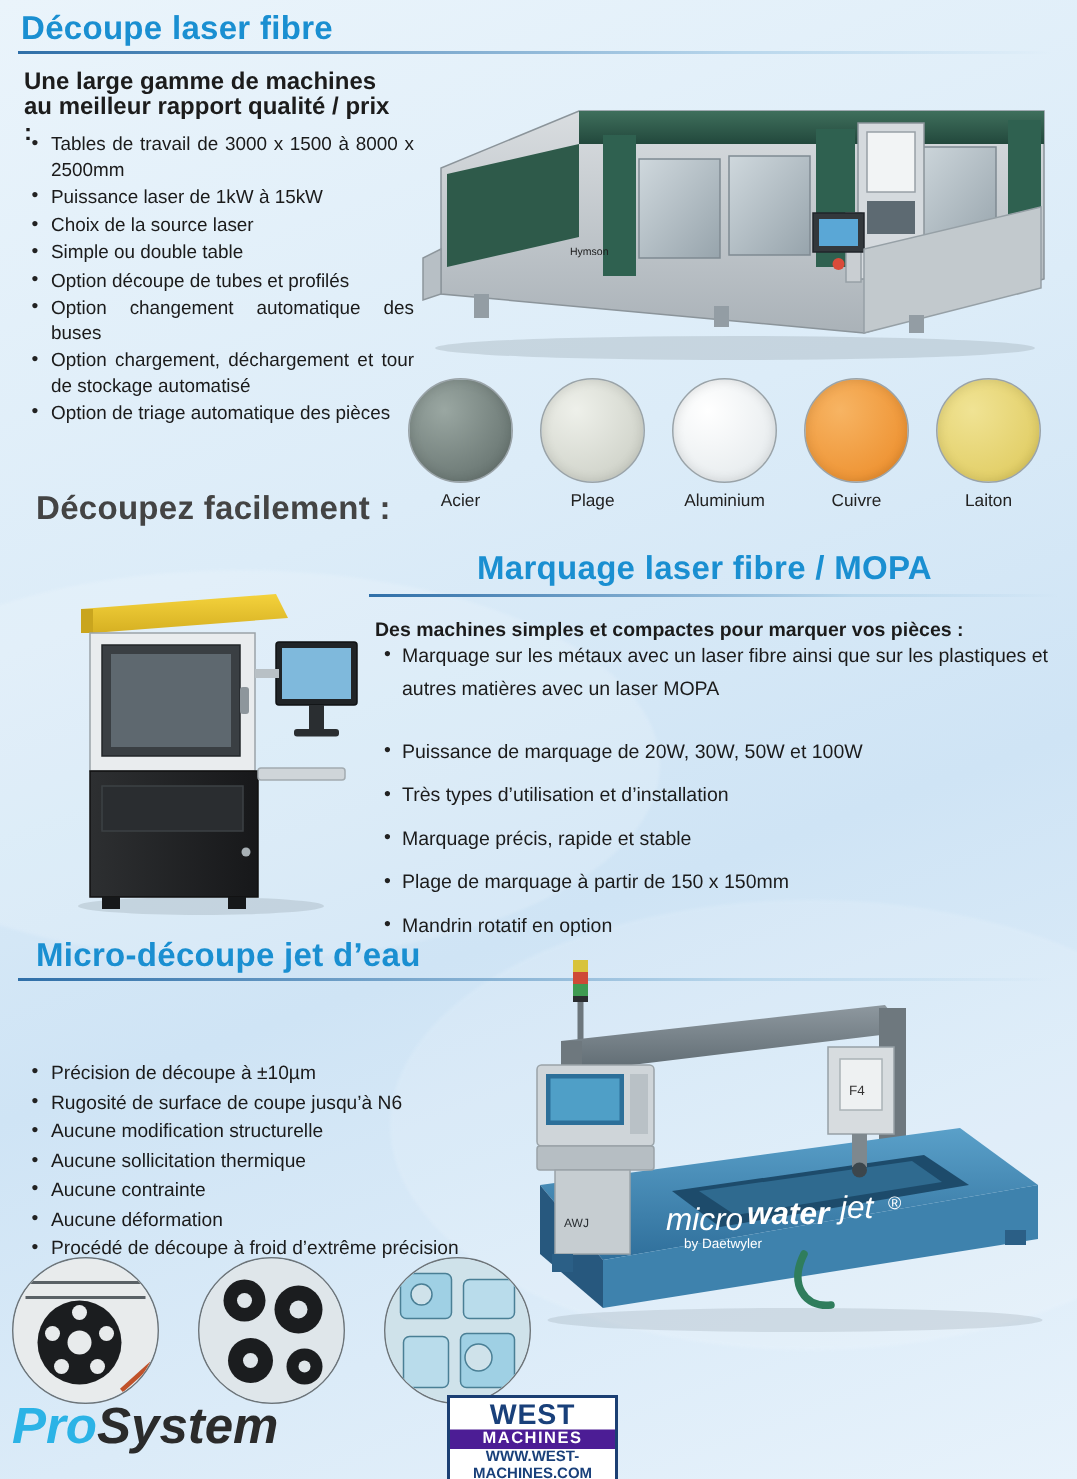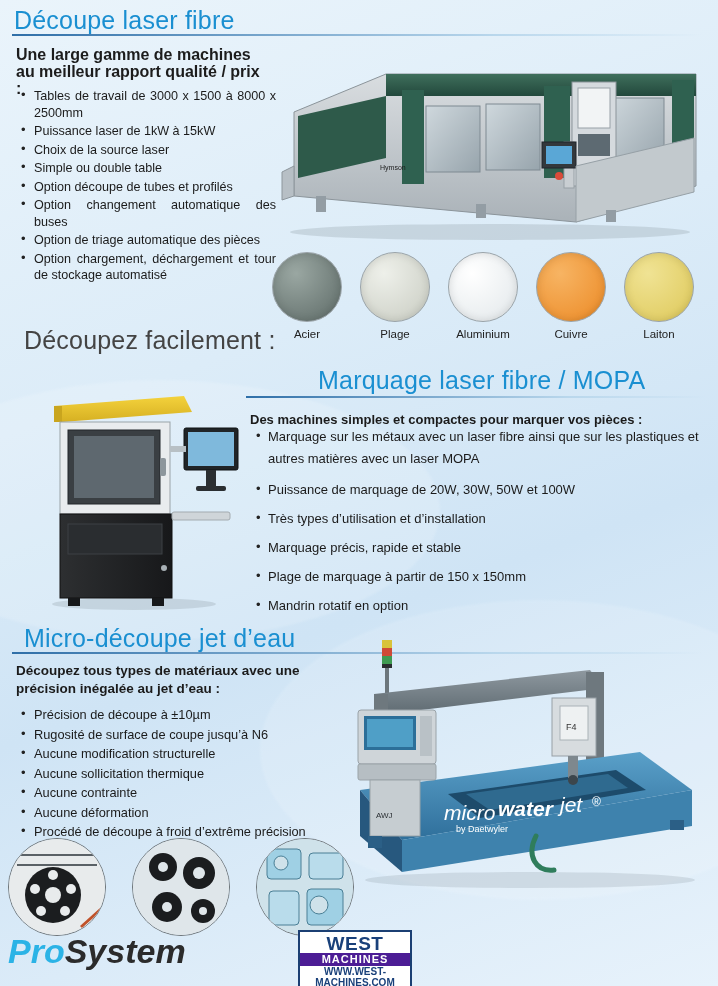--- a/index.html
+++ b/index.html
@@ -6,21 +6,21 @@
   body{
     width:718px;height:986px;
     font-family:"Liberation Sans", sans-serif;
     background:linear-gradient(160deg,#eaf4fb 0%,#dcecf8 35%,#cfe4f5 60%,#e7f2fb 100%);
     position:relative;overflow:hidden;color:#1b1b1b;
   }
   .page{position:absolute;inset:0;}
 
   
   .sec-title{
-    font-size:25px;font-weight:normal;letter-spacing:.2px;
+    font-size:22px;font-weight:bold;letter-spacing:.2px;
     color:#1a8fd1;
   }
   .sec-title.dark{color:#444;}
   .rule{height:2px;background:linear-gradient(90deg,#2f6fa8,#b9d7ec 70%,rgba(255,255,255,0));}
 
   
   #sec1-title{position:absolute;left:14px;top:6px;}
   #sec1-rule{position:absolute;left:12px;top:34px;width:690px;}
 
   #intro1{position:absolute;left:16px;top:46px;width:252px;font-size:16px;line-height:17px;font-weight:bold;color:#1c1c1c;}
@@ -83,22 +83,22 @@
 
   <div id="intro1">Une large gamme de machines au meilleur rapport qualité / prix :</div>
 
   <ul class="bul" id="list1">
     <li>Tables de travail de 3000 x 1500 à 8000 x 2500mm</li>
     <li>Puissance laser de 1kW à 15kW</li>
     <li>Choix de la source laser</li>
     <li>Simple ou double table</li>
     <li>Option découpe de tubes et profilés</li>
     <li>Option changement automatique des buses</li>
+    <li>Option chargement, déchargement et tour de stockage automatisé</li>
     <li>Option de triage automatique des pièces</li>
-    <li>Option chargement, déchargement et tour de stockage automatisé</li>
   </ul>
 
   <svg id="laser-machine" viewBox="0 0 428 196">
     <defs>
       <linearGradient id="gbody" x1="0" y1="0" x2="0" y2="1">
         <stop offset="0" stop-color="#d9dde0"></stop>
           <stop offset="1" stop-color="#aab2b8"></stop>
       </linearGradient>
       <linearGradient id="ggreen" x1="0" y1="0" x2="0" y2="1">
         <stop offset="0" stop-color="#3f6f5c"></stop>
@@ -174,21 +174,21 @@
     </div>
   </div>
 
   <div class="sec-title dark" id="sec2-sub">Découpez facilement :</div>
 
   <div class="sec-title" id="sec2-title">Marquage laser fibre / MOPA</div>
   <div class="rule" id="sec2-rule"></div>
   <div id="intro2">Des machines simples et compactes pour marquer vos pièces :</div>
 
   <ul class="bul" id="list2">
-    <li style="line-height:22px;margin-bottom:6px;">Marquage sur les métaux avec un laser fibre ainsi que sur les plastiques et autres matières avec un laser MOPA</li>
+    <li style="line-height:22px;margin-bottom:17px;">Marquage sur les métaux avec un laser fibre ainsi que sur les plastiques et autres matières avec un laser MOPA</li>
     <li>Puissance de marquage de 20W, 30W, 50W et 100W</li>
     <li>Très types d’utilisation et d’installation</li>
     <li>Marquage précis, rapide et stable</li>
     <li>Plage de marquage à partir de 150 x 150mm</li>
     <li>Mandrin rotatif en option</li>
   </ul>
 
   <svg id="marking-machine" viewBox="0 0 210 240">
     <defs>
       <linearGradient id="mcab" x1="0" y1="0" x2="1" y2="0">
@@ -223,21 +223,20 @@
     <rect x="136" y="74" width="16" height="6" fill="#b8c0c5"></rect>
 
     <rect x="138" y="140" width="58" height="8" rx="2" fill="#cfd5d9" stroke="#a3abb0"></rect>
 
     <rect x="34" y="226" width="12" height="8" fill="#16181a"></rect>
     <rect x="118" y="226" width="12" height="8" fill="#16181a"></rect>
   </svg>
 
   <div class="sec-title" id="sec3-title">Micro-découpe jet d’eau</div>
   <div class="rule" id="sec3-rule"></div>
-  <div id="intro3">Découpez tous types de matériaux avec une précision inégalée au jet d’eau :</div>
 
   <ul class="bul" id="list3">
     <li>Précision de découpe à ±10µm</li>
     <li>Rugosité de surface de coupe jusqu’à N6</li>
     <li>Aucune modification structurelle</li>
     <li>Aucune sollicitation thermique</li>
     <li>Aucune contrainte</li>
     <li>Aucune déformation</li>
     <li>Procédé de découpe à froid d’extrême précision</li>
   </ul>

